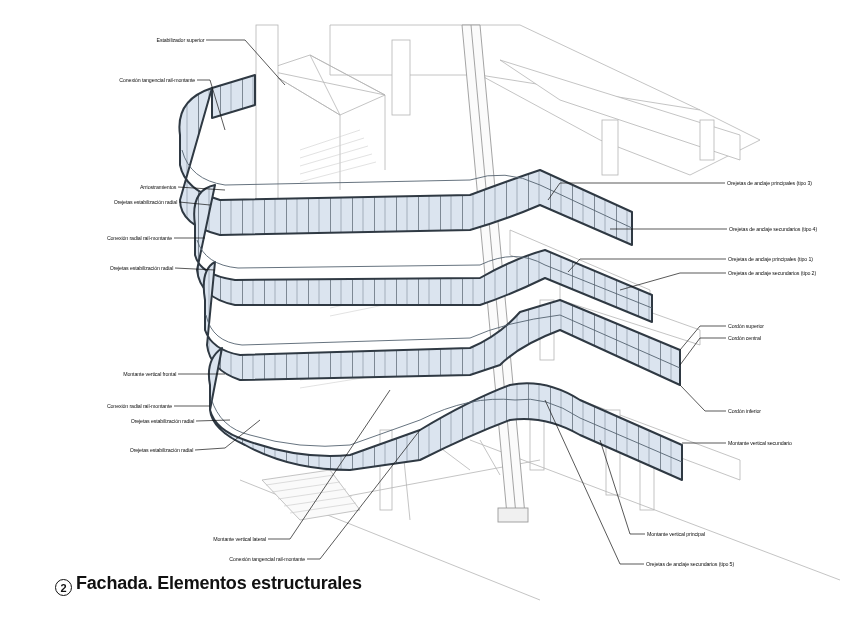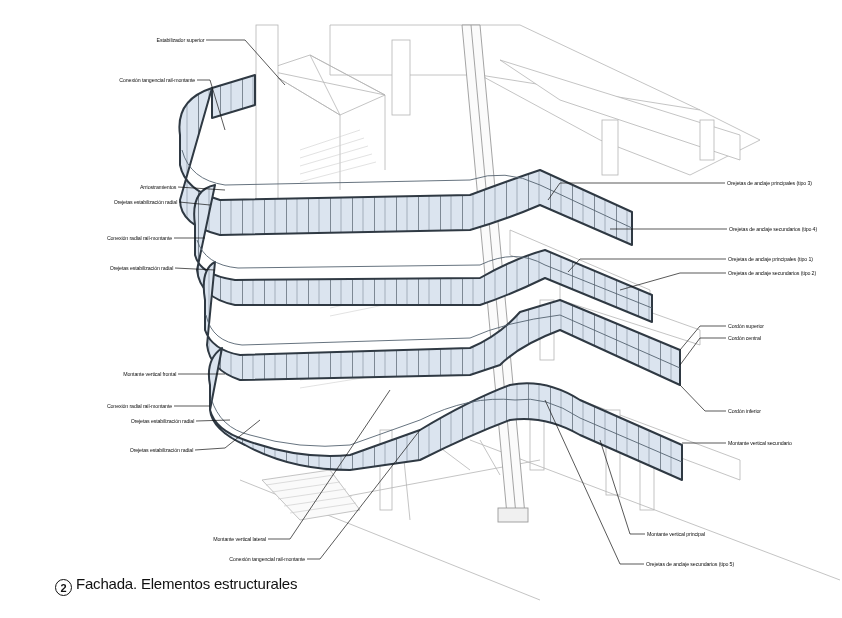--- a/index.html
+++ b/index.html
@@ -8,21 +8,21 @@
   #canvas { position:absolute; left:0; top:0; width:842px; height:618px; }
   .lbl { position:absolute; font-family:"Liberation Sans", sans-serif;
          font-size:6px; color:#111; white-space:nowrap; line-height:8px;
          letter-spacing:-0.15px; transform:scaleX(0.88); }
   .lbl.left { transform-origin:right center; text-align:right; }
   .lbl.right { transform-origin:left center; }
   #caption { position:absolute; left:55px; top:571px; display:flex; align-items:center; gap:4px; }
   #caption-num { width:15px; height:15px; border:1.6px solid #111; border-radius:50%;
                  font-size:11px; font-weight:bold; display:flex; align-items:center;
                  justify-content:center; margin-top:8px; color:#111; }
-  #caption-text { font-size:15px; font-weight:normal; color:#111; letter-spacing:-0.2px; }
+  #caption-text { font-size:18px; font-weight:bold; color:#111; letter-spacing:-0.2px; }
 </style>
 </head>
 <body>
 
 <svg id="canvas" viewBox="0 0 842 618" xmlns="http://www.w3.org/2000/svg">
   <defs>
     <pattern id="mullions" width="22" height="40" patternUnits="userSpaceOnUse">
       <rect width="22" height="40" fill="#dbe4ef"></rect>
       <line x1="0" y1="0" x2="0" y2="40" stroke="#4a5662" stroke-width="1.3"></line>
       <line x1="11" y1="0" x2="11" y2="40" stroke="#8a96a2" stroke-width="0.7"></line>

